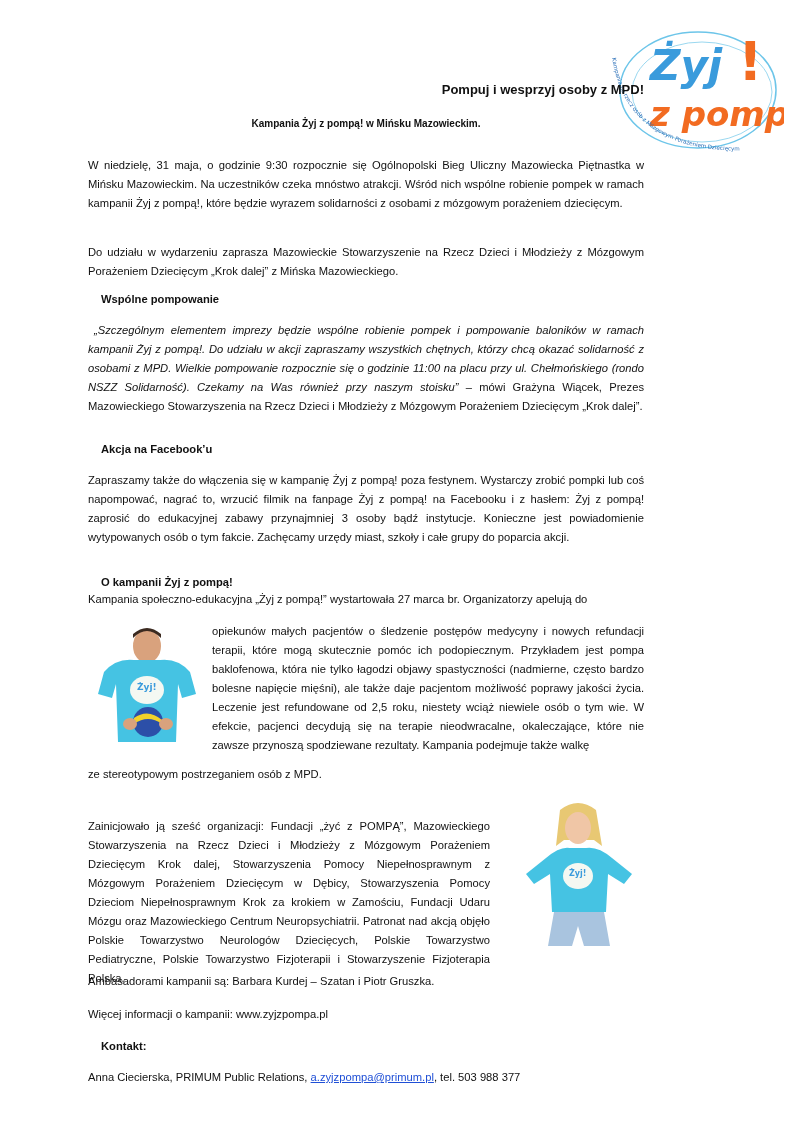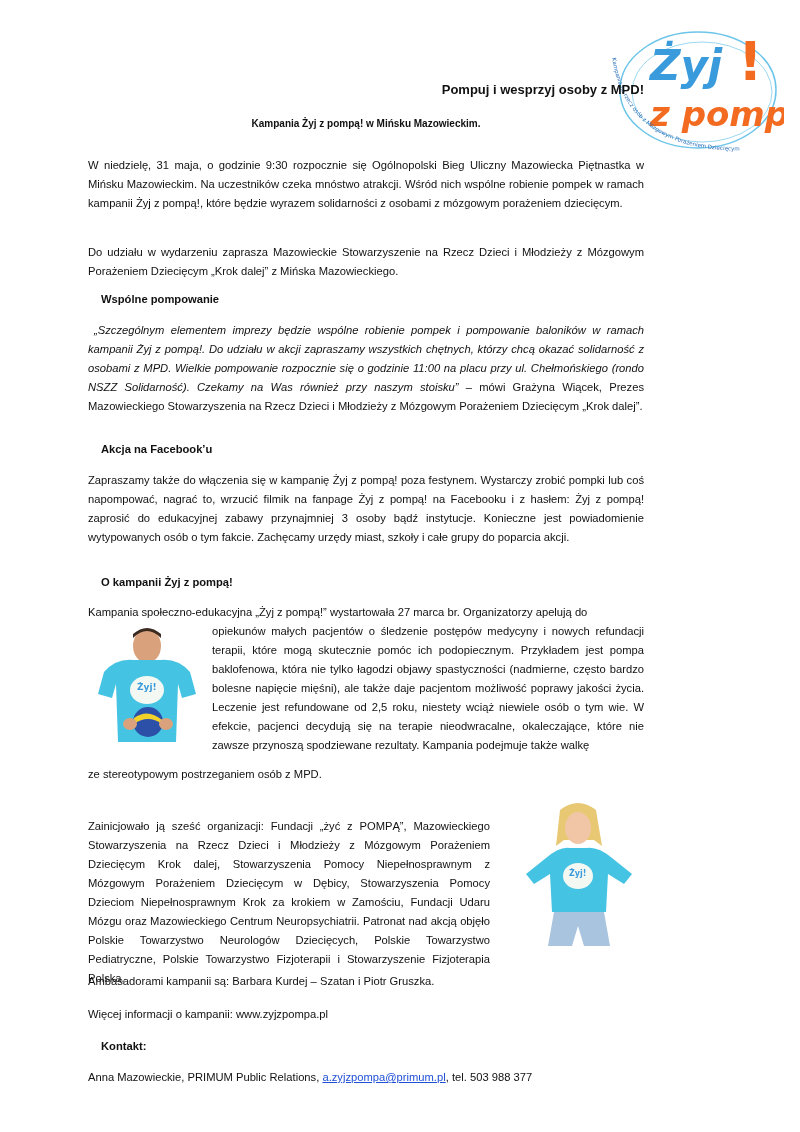--- a/index.html
+++ b/index.html
@@ -48,21 +48,21 @@
     <span class="i">„Szczególnym elementem imprezy będzie wspólne robienie pompek i pompowanie baloników w ramach kampanii Żyj z pompą!. Do udziału w akcji zapraszamy wszystkich chętnych, którzy chcą okazać solidarność z osobami z MPD. Wielkie pompowanie rozpocznie się o godzinie 11:00 na placu przy ul. Chełmońskiego (rondo NSZZ Solidarność). Czekamy na Was również przy naszym stoisku” –</span>
     <span class="b">mówi Grażyna Wiącek, Prezes Mazowieckiego Stowarzyszenia na Rzecz Dzieci i Młodzieży z Mózgowym Porażeniem Dziecięcym „Krok dalej”.</span>
   </div>
 
   <div class="blk h" style="top:440px;">Akcja na Facebook’u</div>
 
   <div class="blk" style="top:471px;">Zapraszamy także do włączenia się w kampanię Żyj z pompą! poza festynem. Wystarczy zrobić pompki lub coś napompować, nagrać to, wrzucić filmik na fanpage Żyj z pompą! na Facebooku i z hasłem: Żyj z pompą! zaprosić do edukacyjnej zabawy przynajmniej 3 osoby bądź instytucje. Konieczne jest powiadomienie wytypowanych osób o tym fakcie. Zachęcamy urzędy miast, szkoły i całe grupy do poparcia akcji.</div>
 
   <div class="blk h" style="top:573px;">O kampanii Żyj z pompą!</div>
 
-  <div class="blk" style="top:603px; text-align:center; white-space:nowrap;">Kampania społeczno-edukacyjna „Żyj z pompą!” wystartowała 27 marca br. Organizatorzy apelują do</div>
+  <div class="blk" style="top:590px; text-align:center; white-space:nowrap;">Kampania społeczno-edukacyjna „Żyj z pompą!” wystartowała 27 marca br. Organizatorzy apelują do</div>
 
   <div class="photo" style="left:8px; top:624px; width:102px; height:120px;">
     <svg width="102" height="120" viewBox="0 0 102 120">
       <ellipse cx="51" cy="22" rx="14" ry="17" fill="#d9a27d"></ellipse>
       <path d="M37 14 Q51 0 65 14 L65 10 Q51 -2 37 10 Z" fill="#3b2a20"></path>
       <path d="M8 48 Q20 34 38 36 L64 36 Q82 34 94 48 L100 70 L86 74 L82 60 L80 118 L22 118 L20 60 L16 74 L2 70 Z" fill="#45c3e3"></path>
       <ellipse cx="51" cy="66" rx="17" ry="14" fill="#f4f8f2"></ellipse>
       <text x="41" y="66" font-size="9" fill="#3a9bdc" font-family="DejaVu Sans, sans-serif" font-weight="bold">Żyj!</text>
       <circle cx="52" cy="98" r="15" fill="#2c4fa8"></circle>
       <path d="M38 94 Q52 84 66 96 L66 100 Q52 90 38 100 Z" fill="#f2d22a"></path>
@@ -88,15 +88,15 @@
     </svg>
   </div>
 
   <div class="blk" style="top:972px; text-align:left;">Ambasadorami kampanii są: Barbara Kurdej – Szatan i Piotr Gruszka.</div>
 
   <div class="blk" style="top:1005px; text-align:left;">Więcej informacji o kampanii: www.zyjzpompa.pl</div>
 
   <div class="blk h" style="top:1037px; text-align:left;">Kontakt:</div>
 
   <div class="blk" style="top:1068px; text-align:left; white-space:nowrap;">
-    <span>Anna Mazowieckie, PRIMUM Public Relations, </span><span class="link">a.zyjzpompa@primum.pl</span><span>, tel. 503 988 377</span>
+    <span>Anna Ciecierska, PRIMUM Public Relations, </span><span class="link">a.zyjzpompa@primum.pl</span><span>, tel. 503 988 377</span>
   </div>
 </div>
 
 </body></html>

